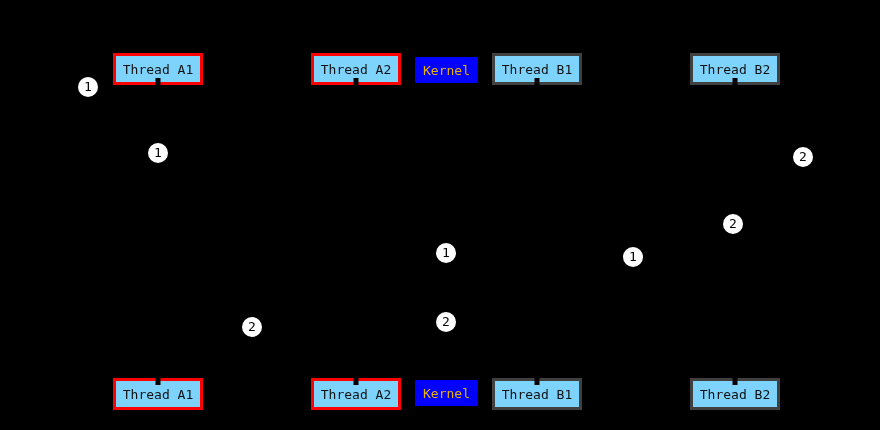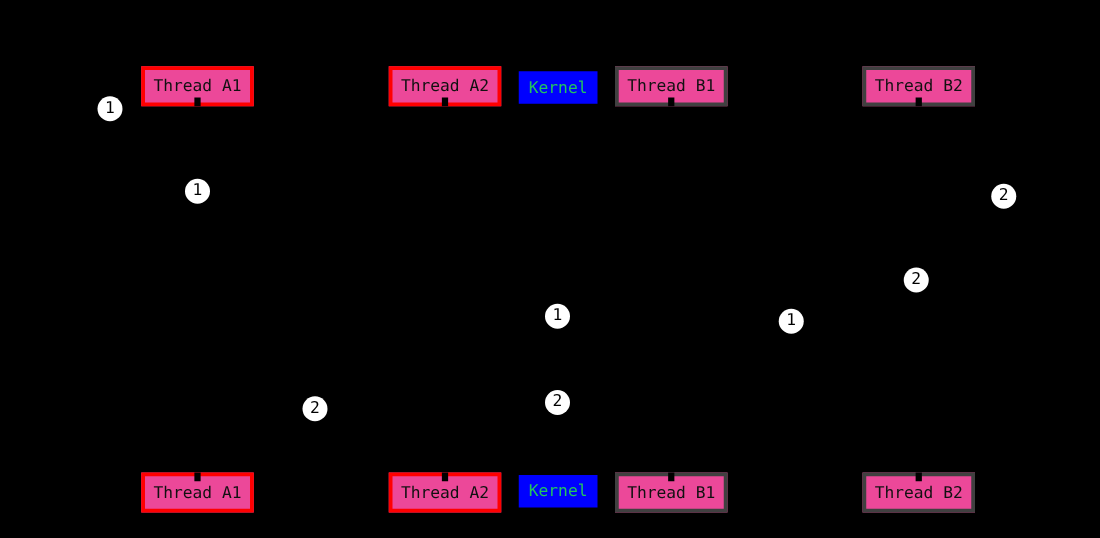--- a/index.html
+++ b/index.html
@@ -13,36 +13,36 @@
     height: 430px;
     background: #000000;
     overflow: hidden;
     font-family: "DejaVu Sans Mono", monospace;
   }
   .node {
     position: absolute;
     box-sizing: border-box;
     width: 90px;
     height: 32px;
-    background: #ec4899;
+    background: #7dd3fc;
     color: #111111;
     font-size: 13px;
     display: flex;
     align-items: center;
     justify-content: center;
     white-space: nowrap;
   }
   .node.thread-a { border: 3px solid #ff0000; }
   .node.thread-b { border: 3px solid #404040; }
   .node.kernel {
     width: 63px;
     height: 26px;
     border: none;
     background: #0000ff;
-    color: #22c55e;
+    color: #eab308;
   }
   
   .notch {
     position: absolute;
     left: 50%;
     transform: translateX(-50%);
     width: 5px;
     background: #000000;
   }
   .notch.bottom { bottom: -3px; height: 7px; }

